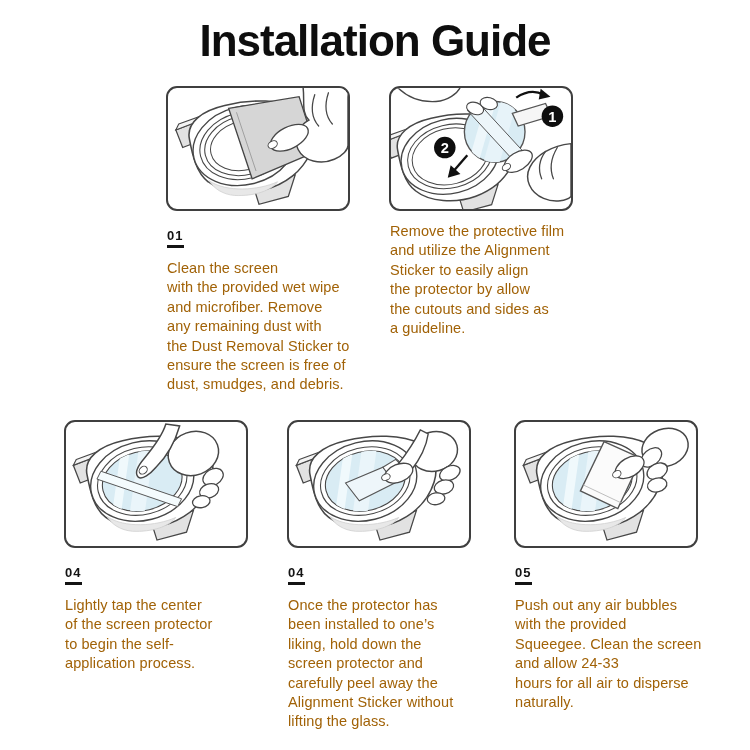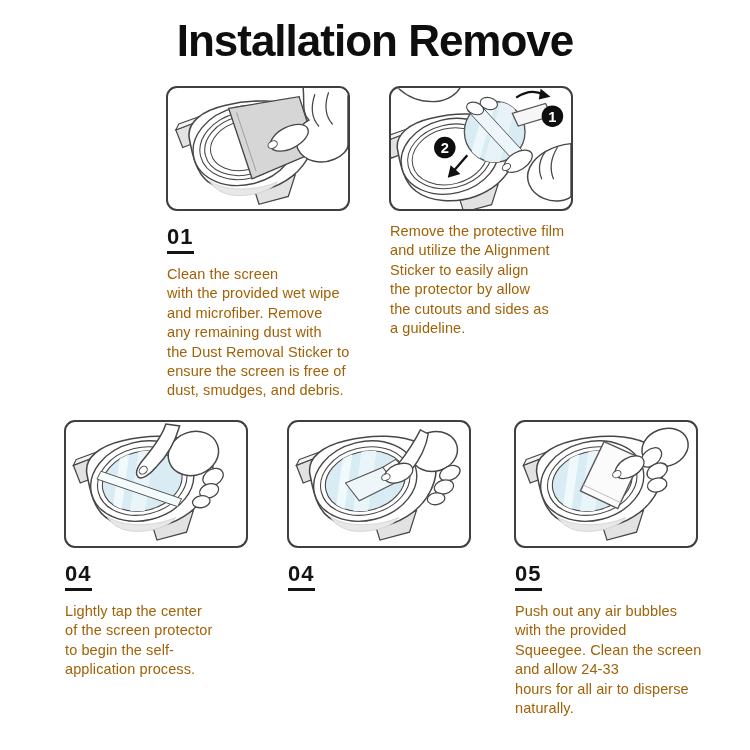--- a/index.html
+++ b/index.html
@@ -21,37 +21,37 @@
   .step-4{left:287px;top:420px;}
   .step-5{left:514px;top:420px;}
   .panel{
     width:184px;height:125px;border:2px solid #3f3f3f;border-radius:11px;
     overflow:hidden;background:#fff;box-sizing:border-box;
   }
   .row2 .panel{height:128px;}
   .panel svg{display:block;width:100%;height:100%;}
   .step-number{margin:15px 0 0 1px;}
   .step-number span{
-    display:inline-block;font-size:22px;font-weight:bold;color:#141414;
+    display:inline-block;font-size:13px;font-weight:bold;color:#141414;
     letter-spacing:1px;border-bottom:3px solid #141414;padding:0 1px 3px 0;
     line-height:1;
   }
   .step-text{
     margin:11px 0 0 1px;font-size:14.5px;line-height:19.4px;color:#a16207;
     white-space:pre;letter-spacing:0.1px;
   }
   
   .ln{stroke:#474747;fill:none;stroke-width:1.3;stroke-linecap:round;}
 </style>
 </head>
 <body>
 
 <div class="page">
 
-  <h1 class="title">Installation Remove</h1>
+  <h1 class="title">Installation Guide</h1>
 
   <section class="step step-1">
     <div class="panel">
       <svg viewBox="0 0 184 126" preserveAspectRatio="xMidYMid slice">
 
         <g>
           <path d="M8,44 L34,34 L41,52 L15,62 Z" fill="#e2e2e2" stroke="#474747" stroke-width="1.3"></path>
           <path d="M11,38 L36,29 L34,34 L8,44 Z" fill="#f4f4f4" stroke="#474747" stroke-width="1.1"></path>
           <path d="M88,104 L130,90 L123,112 L93,120 Z" fill="#e2e2e2" stroke="#474747" stroke-width="1.3"></path>
           <path d="M22,54 C18,36 36,24 58,19 C86,12 116,13 134,22 C148,29 153,45 148,61 C142,80 127,95 106,103 C84,111 56,109 41,97 C29,88 25,70 22,54 Z" fill="#ffffff" stroke="#474747" stroke-width="1.6"></path>
@@ -234,20 +234,27 @@
           <ellipse cx="164" cy="52" rx="11" ry="7" transform="rotate(-25 164 52)" fill="#fff" stroke="#474747" stroke-width="1.3"></ellipse>
           <ellipse cx="158" cy="66" rx="10" ry="7" transform="rotate(-15 158 66)" fill="#fff" stroke="#474747" stroke-width="1.3"></ellipse>
           <ellipse cx="150" cy="78" rx="9" ry="6" transform="rotate(-8 150 78)" fill="#fff" stroke="#474747" stroke-width="1.3"></ellipse>
           <path d="M134,8 C128,20 120,32 112,42 L124,50 C132,40 140,26 142,12 Z" fill="#fff" stroke="#474747" stroke-width="1.4"></path>
           <ellipse cx="112" cy="52" rx="15" ry="9" transform="rotate(-22 112 52)" fill="#fff" stroke="#474747" stroke-width="1.3"></ellipse>
           <ellipse cx="99" cy="56" rx="4.5" ry="3.2" transform="rotate(-22 99 56)" fill="#fff" stroke="#474747" stroke-width="1"></ellipse>
         </g>
       </svg>
     </div>
     <div class="step-number"><span>04</span></div>
+    <p class="step-text">Once the protector has
+been installed to one’s
+liking, hold down the
+screen protector and
+carefully peel away the
+Alignment Sticker without
+lifting the glass.</p>
   </section>
 
   <section class="step step-5 row2">
     <div class="panel">
       <svg viewBox="0 0 184 126" preserveAspectRatio="xMidYMid slice">
         <defs>
           <clipPath id="clip-scr5">
               <ellipse cx="78" cy="60" rx="41" ry="30" transform="rotate(-14 78 60)"></ellipse>
             </clipPath>
         </defs>

